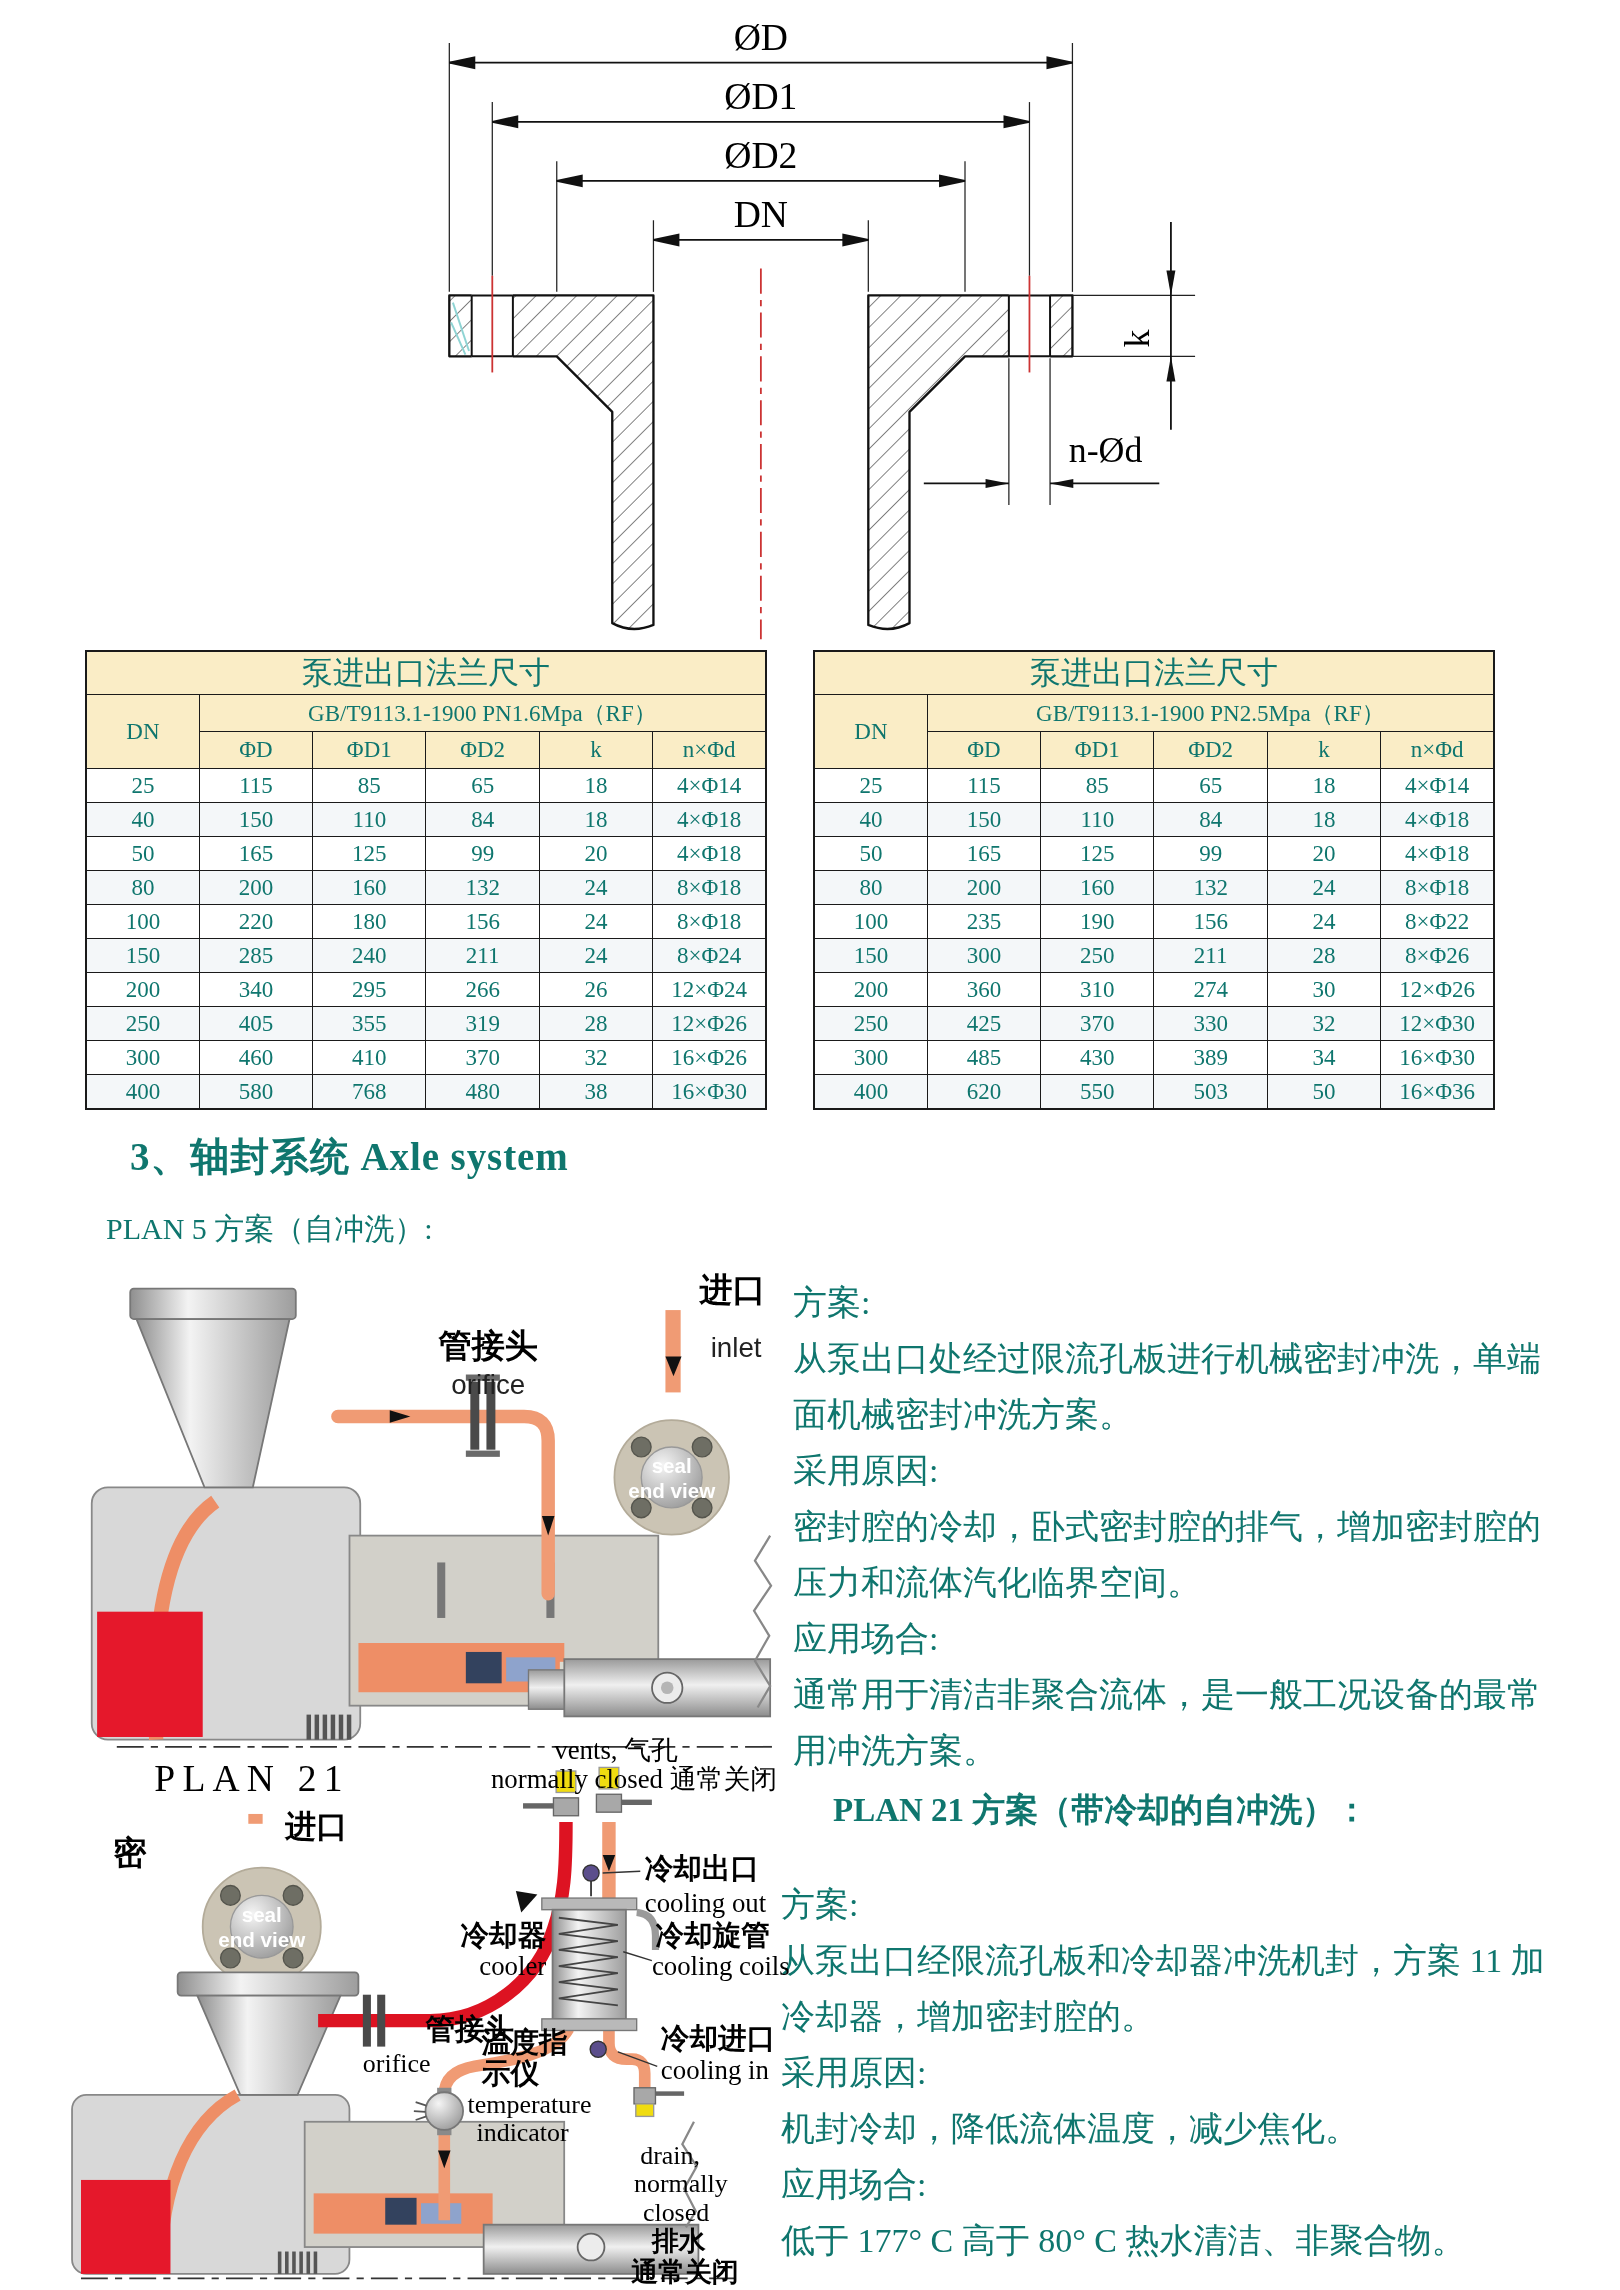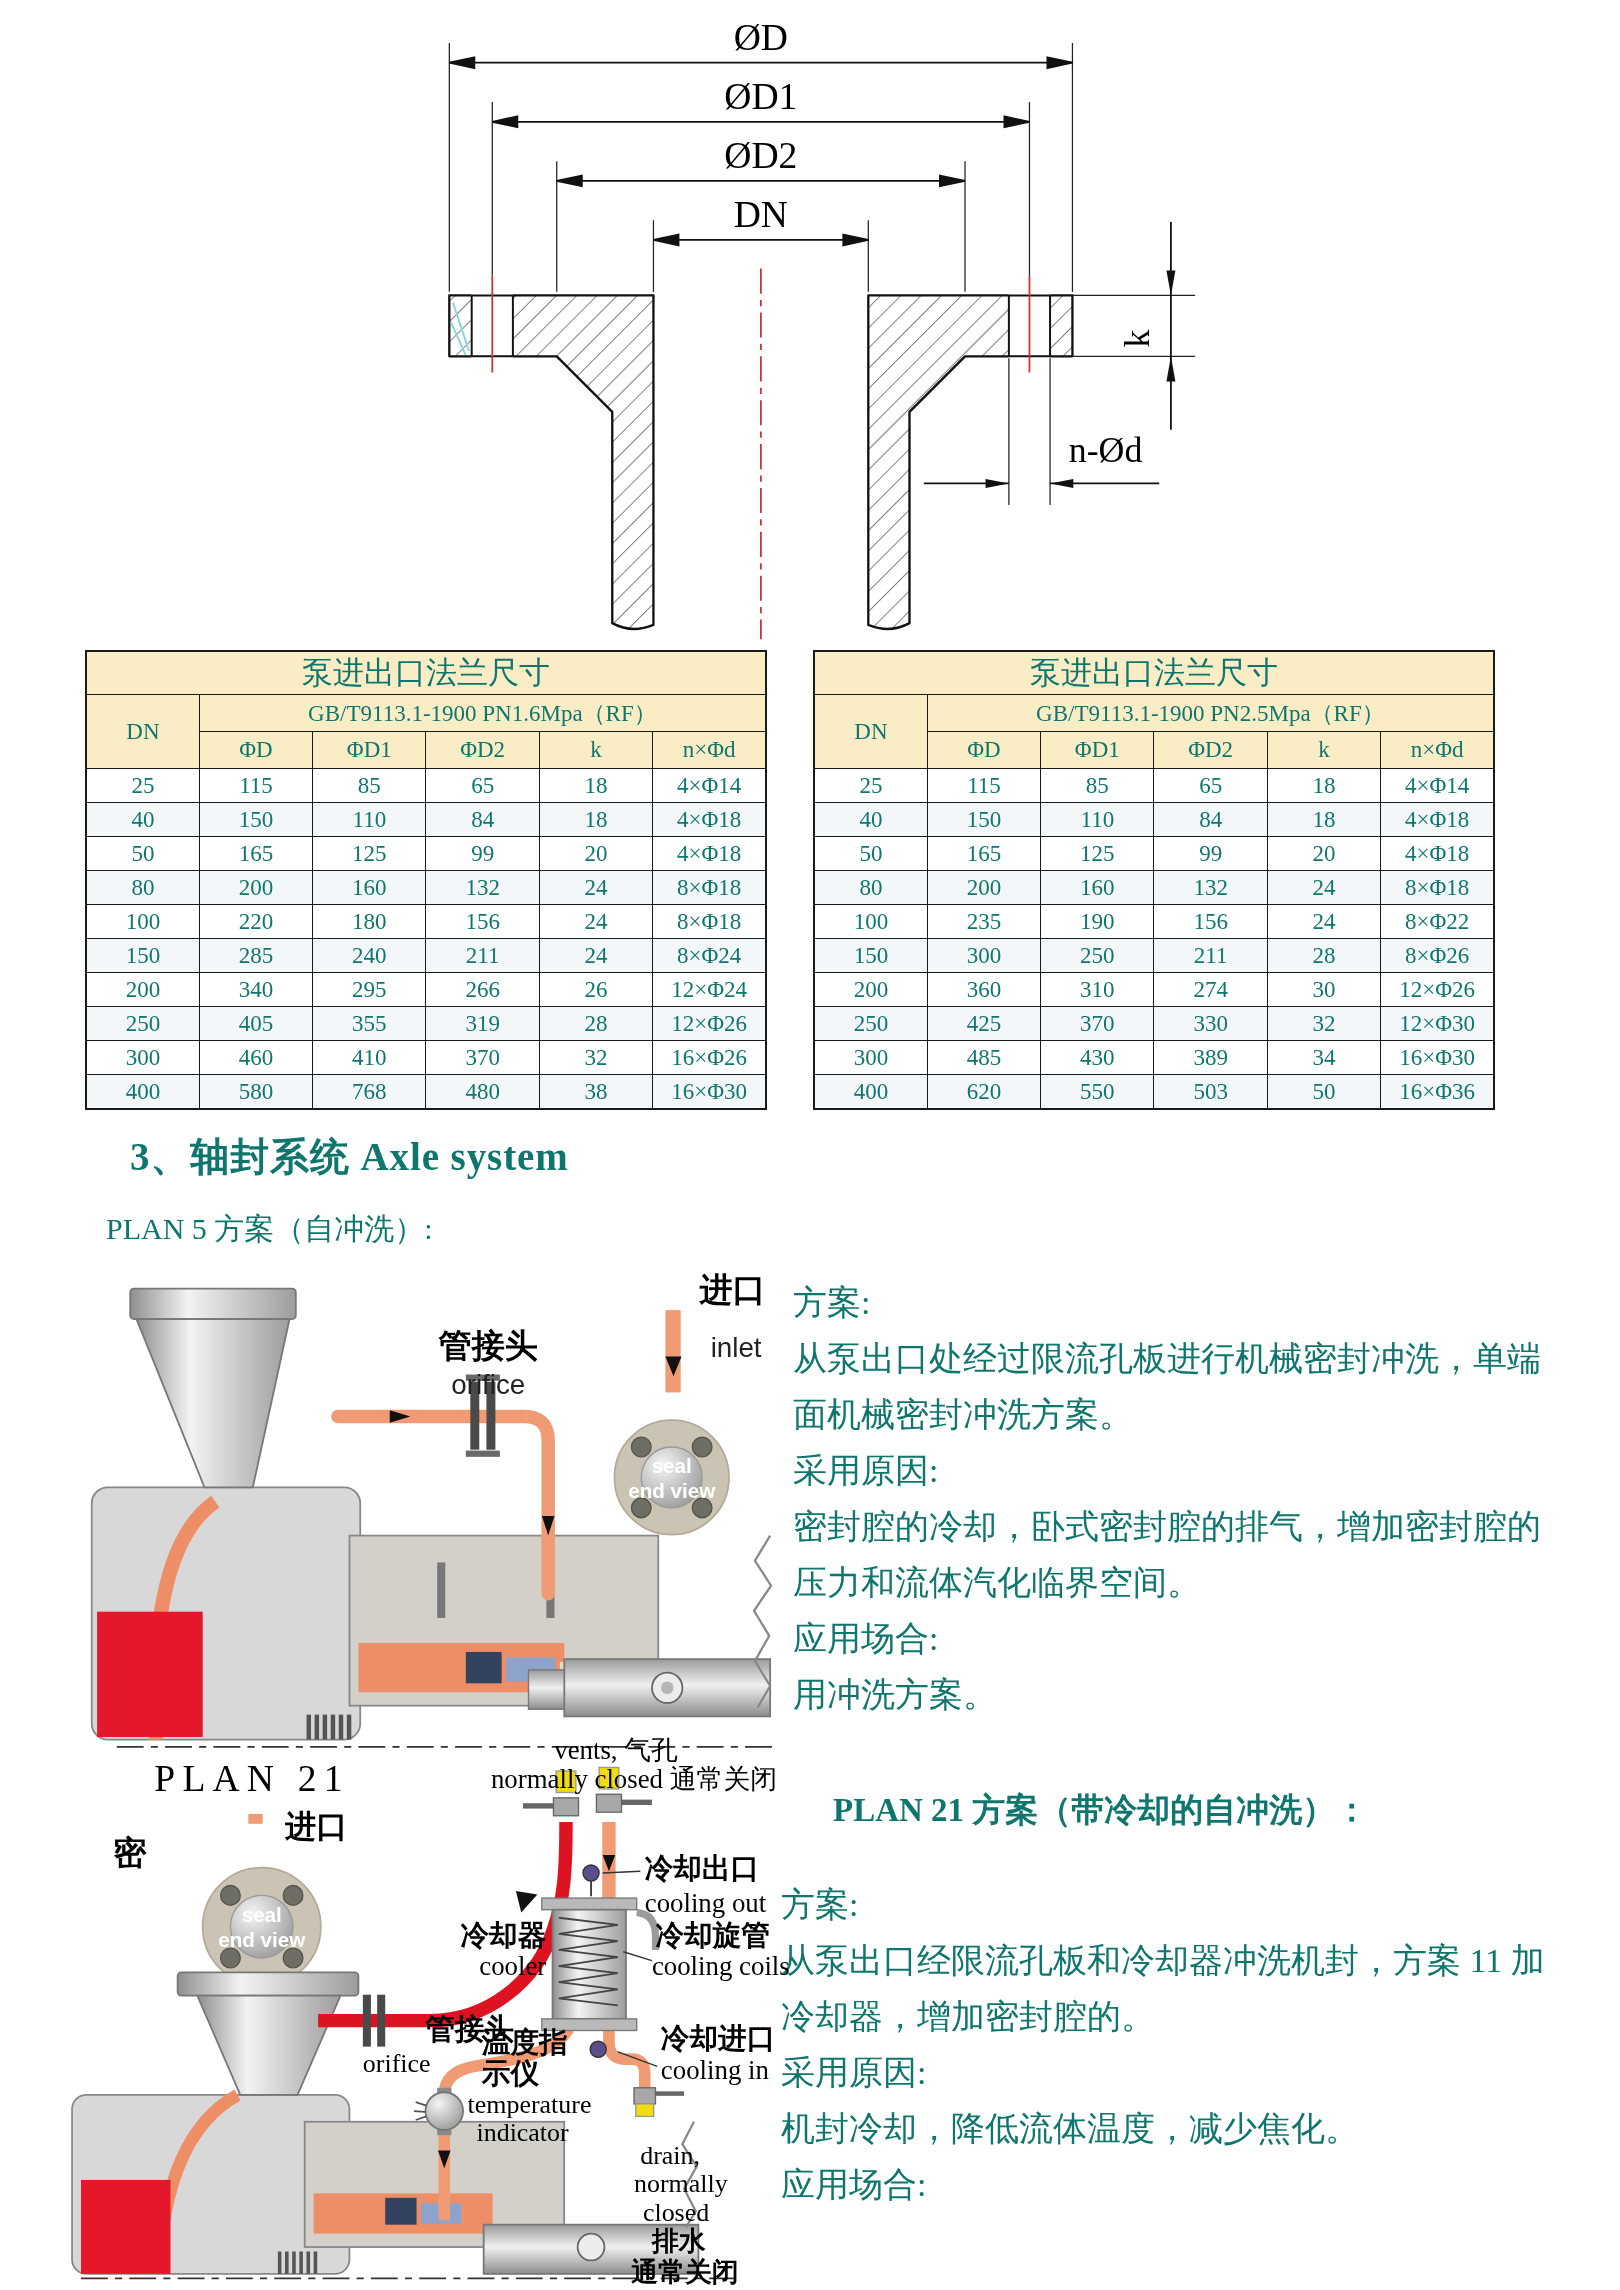--- a/index.html
+++ b/index.html
@@ -397,24 +397,24 @@
       <text x="660" y="230" font-size="23" font-weight="bold" fill="#fff" text-anchor="middle" class="sans">seal</text>
       <text x="660" y="258" font-size="23" font-weight="bold" fill="#fff" text-anchor="middle" class="sans">end view</text>
     </g>
 
     <text x="455" y="100" font-size="37" font-weight="bold" text-anchor="middle" class="sans">管接头</text>
     <text x="455" y="142" font-size="31" text-anchor="middle" class="sans" fill="#222">orifice</text>
     <text x="728" y="38" font-size="37" font-weight="bold" text-anchor="middle" class="sans">进口</text>
     <text x="732" y="100" font-size="31" text-anchor="middle" class="sans" fill="#222">inlet</text>
   </svg>
 
-  <div class="abs body-text" style="left:793px;top:1275px;width:815px;"><div>方案:</div><div>从泵出口处经过限流孔板进行机械密封冲洗，单端</div><div>面机械密封冲洗方案。</div><div>采用原因:</div><div>密封腔的冷却，卧式密封腔的排气，增加密封腔的</div><div>压力和流体汽化临界空间。</div><div>应用场合:</div><div>用冲洗方案。</div></div>
+  <div class="abs body-text" style="left:793px;top:1275px;width:815px;"><div>方案:</div><div>从泵出口处经过限流孔板进行机械密封冲洗，单端</div><div>面机械密封冲洗方案。</div><div>采用原因:</div><div>密封腔的冷却，卧式密封腔的排气，增加密封腔的</div><div>压力和流体汽化临界空间。</div><div>应用场合:</div><div>通常用于清洁非聚合流体，是一般工况设备的最常</div><div>用冲洗方案。</div></div>
 
   <div class="abs plan21-heading" style="left:833px;top:1788px;">PLAN 21 方案（带冷却的自冲洗）：</div>
-  <div class="abs body-text" style="left:781px;top:1877px;width:833px;"><div>方案:</div><div>从泵出口经限流孔板和冷却器冲洗机封，方案 11 加</div><div>冷却器，增加密封腔的。</div><div>采用原因:</div><div>机封冷却，降低流体温度，减少焦化。</div><div>应用场合:</div></div>
+  <div class="abs body-text" style="left:781px;top:1877px;width:833px;"><div>方案:</div><div>从泵出口经限流孔板和冷却器冲洗机封，方案 11 加</div><div>冷却器，增加密封腔的。</div><div>采用原因:</div><div>机封冷却，降低流体温度，减少焦化。</div><div>应用场合:</div><div>低于 177° C 高于 80° C 热水清洁、非聚合物。</div></div>
 
   <svg class="abs" style="left:54px;top:1737px;" width="743" height="553" viewBox="0 0 830 618">
     <defs>
       <linearGradient id="gm2" x1="0" y1="0" x2="1" y2="0">
         <stop offset="0" stop-color="#8f8f8f"></stop>
           <stop offset="0.35" stop-color="#f3f3f3"></stop>
           <stop offset="1" stop-color="#9d9d9d"></stop>
       </linearGradient>
       <linearGradient id="gs2" x1="0" y1="0" x2="0" y2="1">
         <stop offset="0" stop-color="#9a9a9a"></stop>

